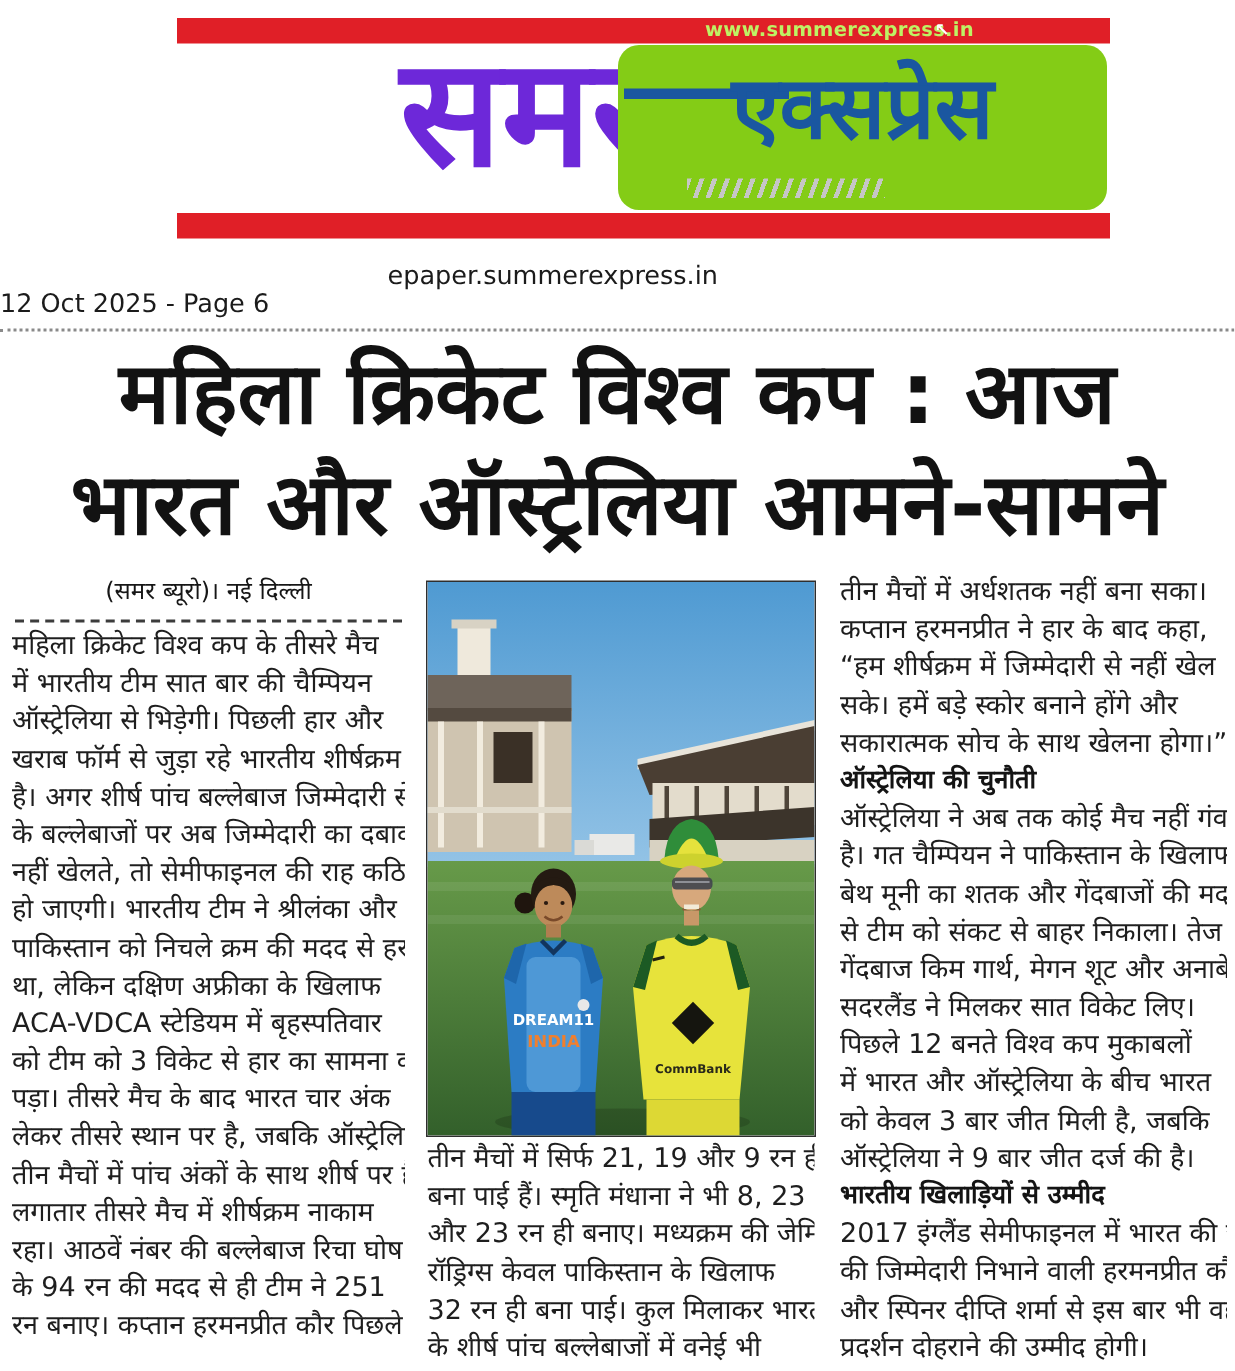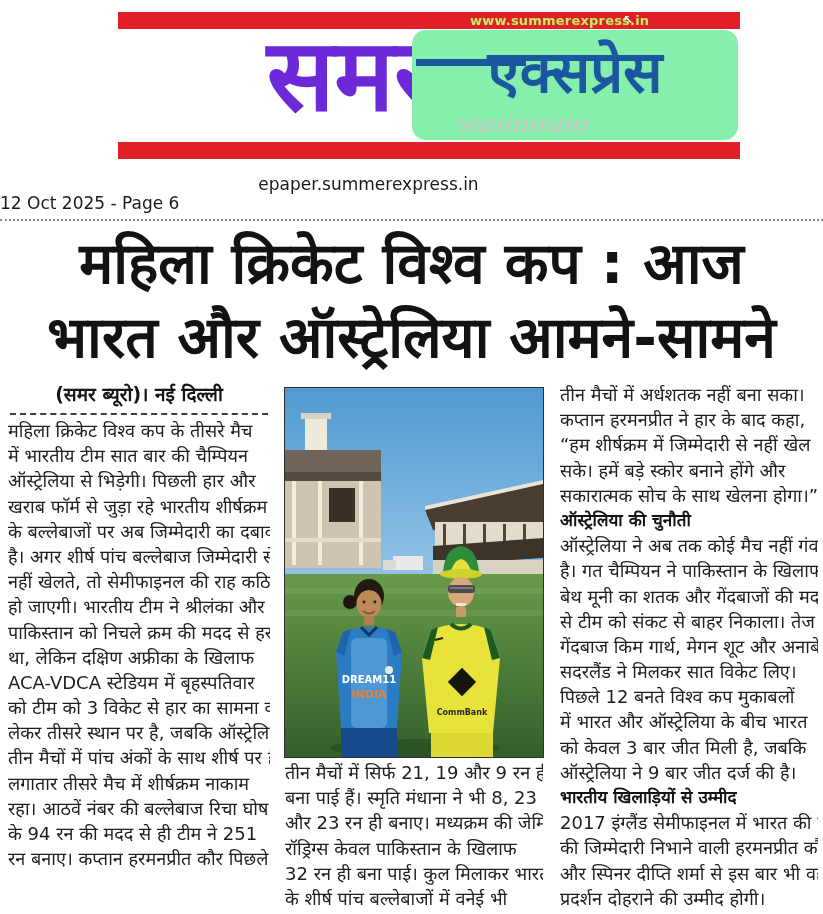--- a/index.html
+++ b/index.html
@@ -11,21 +11,21 @@
   .mh-bar-top{top:12px;}
   .mh-bar-bottom{top:142px;}
   .mh-www{position:absolute;left:352px;top:0;height:17px;line-height:17px;
           color:#bef264;font-size:13px;font-weight:bold;letter-spacing:.2px;}
   .mh-cursor{position:absolute;left:505px;top:0;height:17px;line-height:16px;
              color:#ffffff;font-size:12px;font-weight:bold;}
   .mh-samar{position:absolute;left:120px;top:14px;width:315px;height:128px;
             font-size:100px;line-height:124px;font-weight:800;color:#6d28d9;
             text-align:right;white-space:nowrap;}
   .mh-graybox{position:absolute;left:412px;top:30px;width:326px;height:110px;
-              background:#86efac;border-radius:14px;}
+              background:#84cc16;border-radius:14px;}
   .mh-blueline{position:absolute;left:4px;top:29px;width:110px;height:7px;background:#1a57a0;}
   .mh-express{position:absolute;left:0;right:0;top:6px;text-align:center;
               font-size:58px;line-height:72px;font-weight:800;color:#1a57a0;white-space:nowrap;}
   .mh-chevrons{position:absolute;left:46px;bottom:8px;width:132px;height:13px;
                background:repeating-linear-gradient(110deg,#c6c6c6 0 3px,rgba(0,0,0,0) 3px 8px);}
 
   
   .epaper-url{position:absolute;top:175px;left:0;width:737px;text-align:center;
               font-size:17px;line-height:19px;color:#1b1b1b;}
   .date-page{position:absolute;top:194px;left:0;width:823px;text-align:left;
@@ -34,21 +34,21 @@
 
   
   .headline{position:absolute;top:226px;left:0;width:823px;text-align:center;color:#121212;
             font-weight:800;font-size:57px;line-height:74px;white-space:nowrap;}
 
   
   .col{position:absolute;}
   .col1{left:8px;top:383px;width:262px;}
   .col2text{left:285px;top:760px;width:258px;}
   .col3{left:560px;top:382px;width:258px;}
-  .byline{font-size:19px;line-height:22px;font-weight:bold;text-align:center;color:#161616;}
+  .byline{font-size:16px;line-height:22px;font-weight:normal;text-align:center;color:#161616;}
   .dashline{border-top:2px dashed #3c3c3c;margin:8px 2px 3px 2px;height:0;}
   .tline{height:25.2px;line-height:25.2px;font-size:18px;white-space:nowrap;
          overflow:hidden;color:#1e1e1e;}
   .tline.bold{font-weight:bold;font-size:17px;color:#141414;}
 
   
   .photo{position:absolute;left:284px;top:387px;width:258px;height:369px;
          border:1px solid #2e2e2e;box-sizing:content-box;}
   .photo svg{display:block;}
 </style>
@@ -81,28 +81,29 @@
   </div>
 
   <div class="col col1">
     <div class="byline">(समर ब्यूरो)। नई दिल्ली</div>
     <div class="dashline"></div>
     <div>
         <div class="tline">महिला क्रिकेट विश्व कप के तीसरे मैच</div>
         <div class="tline">में भारतीय टीम सात बार की चैम्पियन</div>
         <div class="tline">ऑस्ट्रेलिया से भिड़ेगी। पिछली हार और</div>
         <div class="tline">खराब फॉर्म से जुड़ा रहे भारतीय शीर्षक्रम</div>
+        <div class="tline">है। अगर शीर्ष पांच बल्लेबाज जिम्मेदारी से</div>
         <div class="tline">के बल्लेबाजों पर अब जिम्मेदारी का दबाव</div>
-        <div class="tline">है। अगर शीर्ष पांच बल्लेबाज जिम्मेदारी से</div>
         <div class="tline">नहीं खेलते, तो सेमीफाइनल की राह कठिन</div>
         <div class="tline">हो जाएगी। भारतीय टीम ने श्रीलंका और</div>
         <div class="tline">पाकिस्तान को निचले क्रम की मदद से हराया</div>
         <div class="tline">था, लेकिन दक्षिण अफ्रीका के खिलाफ</div>
         <div class="tline">ACA-VDCA स्टेडियम में बृहस्पतिवार</div>
         <div class="tline">को टीम को 3 विकेट से हार का सामना करना</div>
+        <div class="tline">पड़ा। तीसरे मैच के बाद भारत चार अंक</div>
         <div class="tline">लेकर तीसरे स्थान पर है, जबकि ऑस्ट्रेलिया</div>
         <div class="tline">तीन मैचों में पांच अंकों के साथ शीर्ष पर है।</div>
         <div class="tline">लगातार तीसरे मैच में शीर्षक्रम नाकाम</div>
         <div class="tline">रहा। आठवें नंबर की बल्लेबाज रिचा घोष</div>
         <div class="tline">के 94 रन की मदद से ही टीम ने 251</div>
         <div class="tline">रन बनाए। कप्तान हरमनप्रीत कौर पिछले</div>
       </div>
   </div>
 
   <div class="photo">

